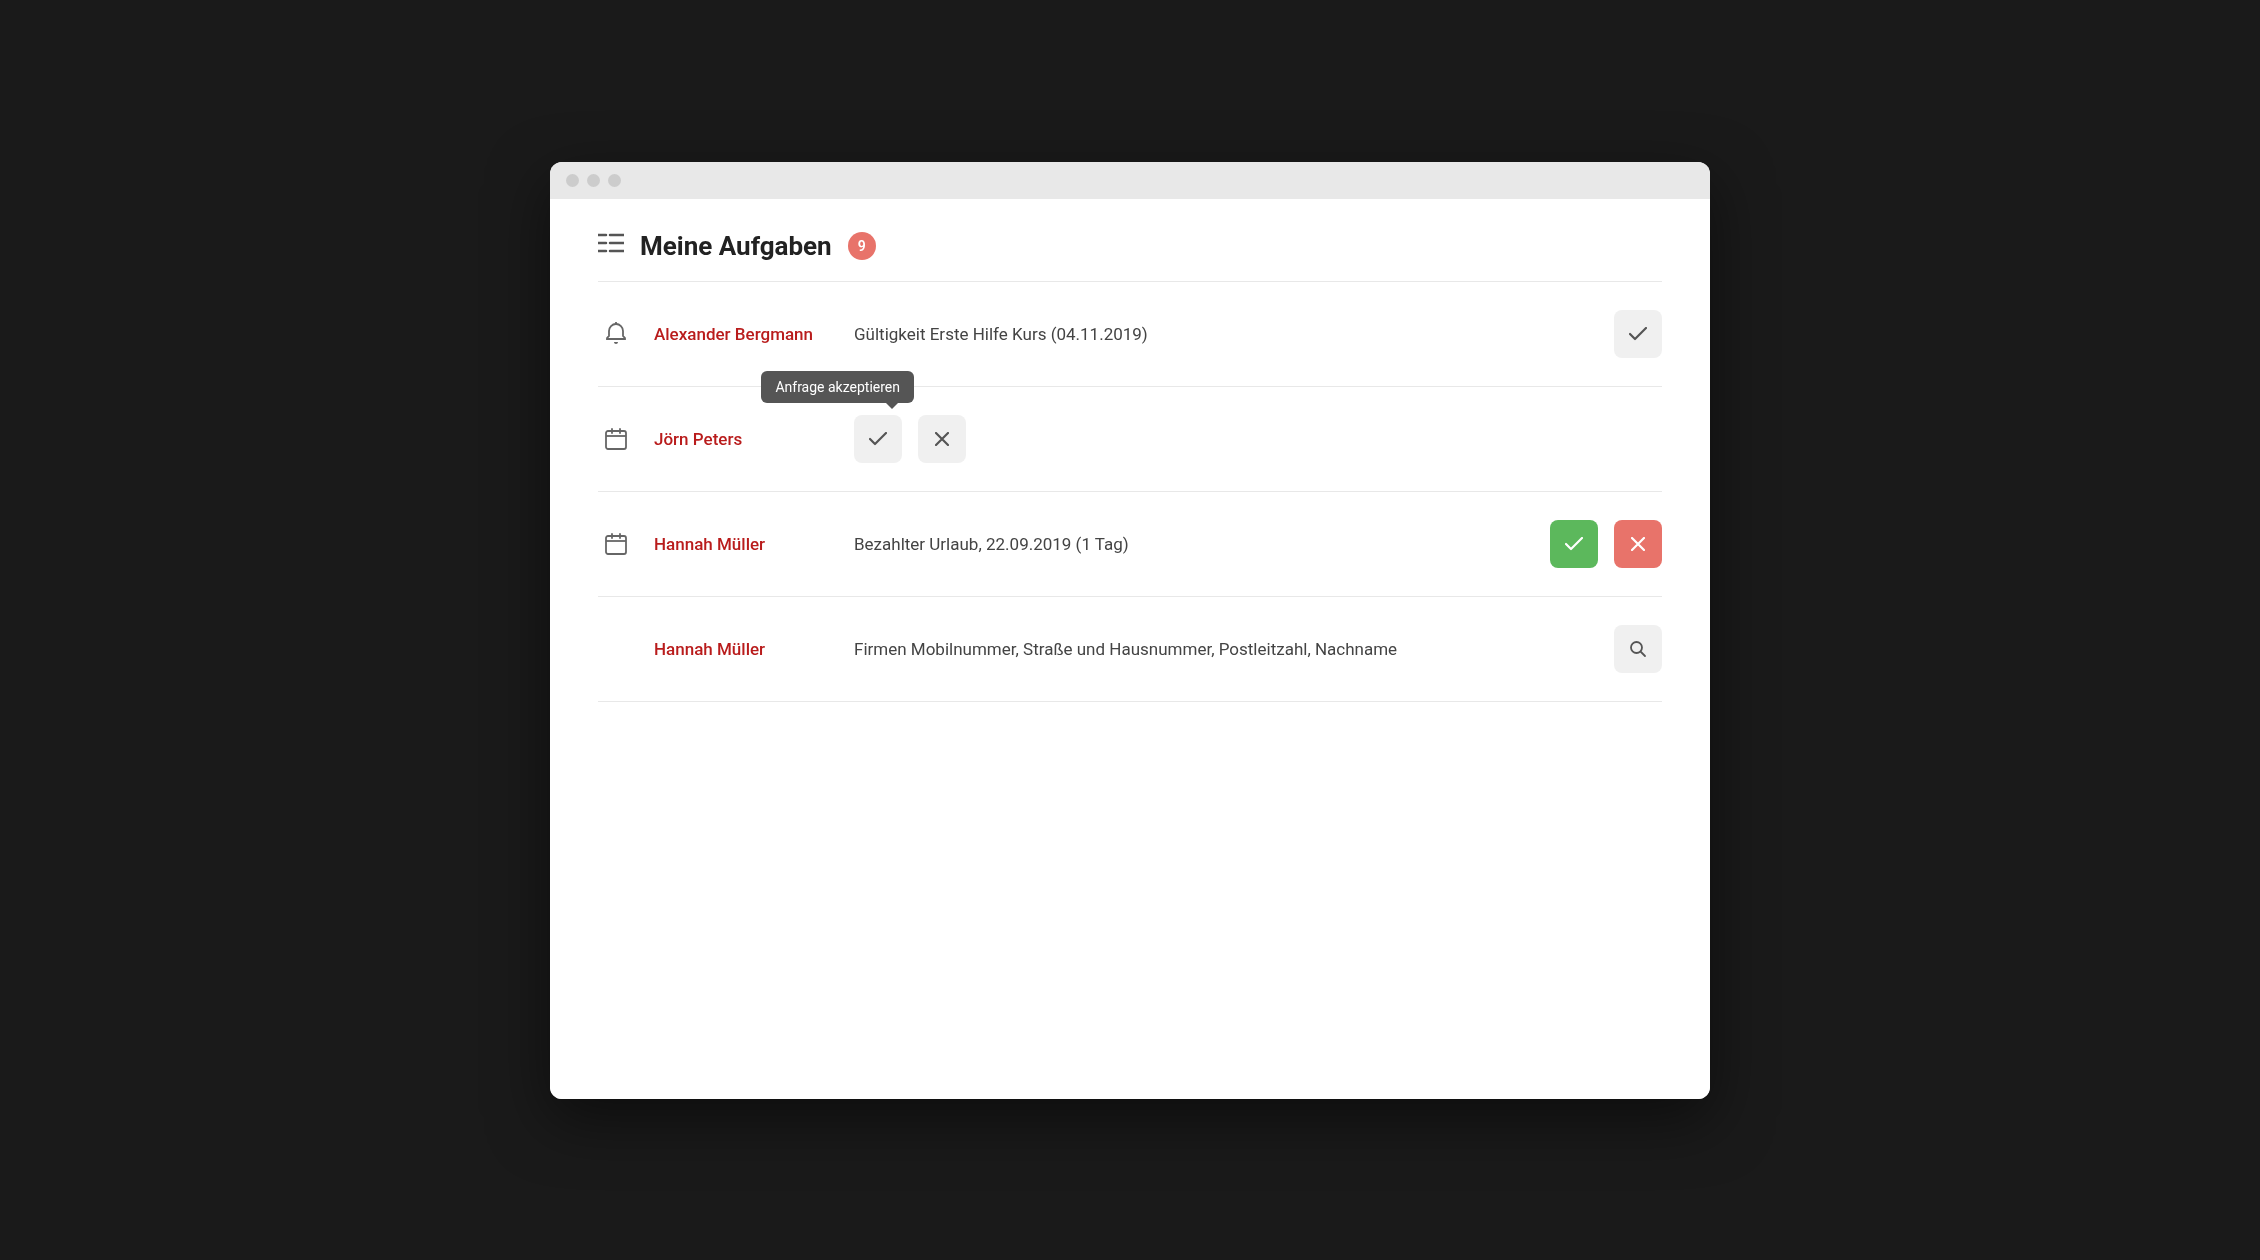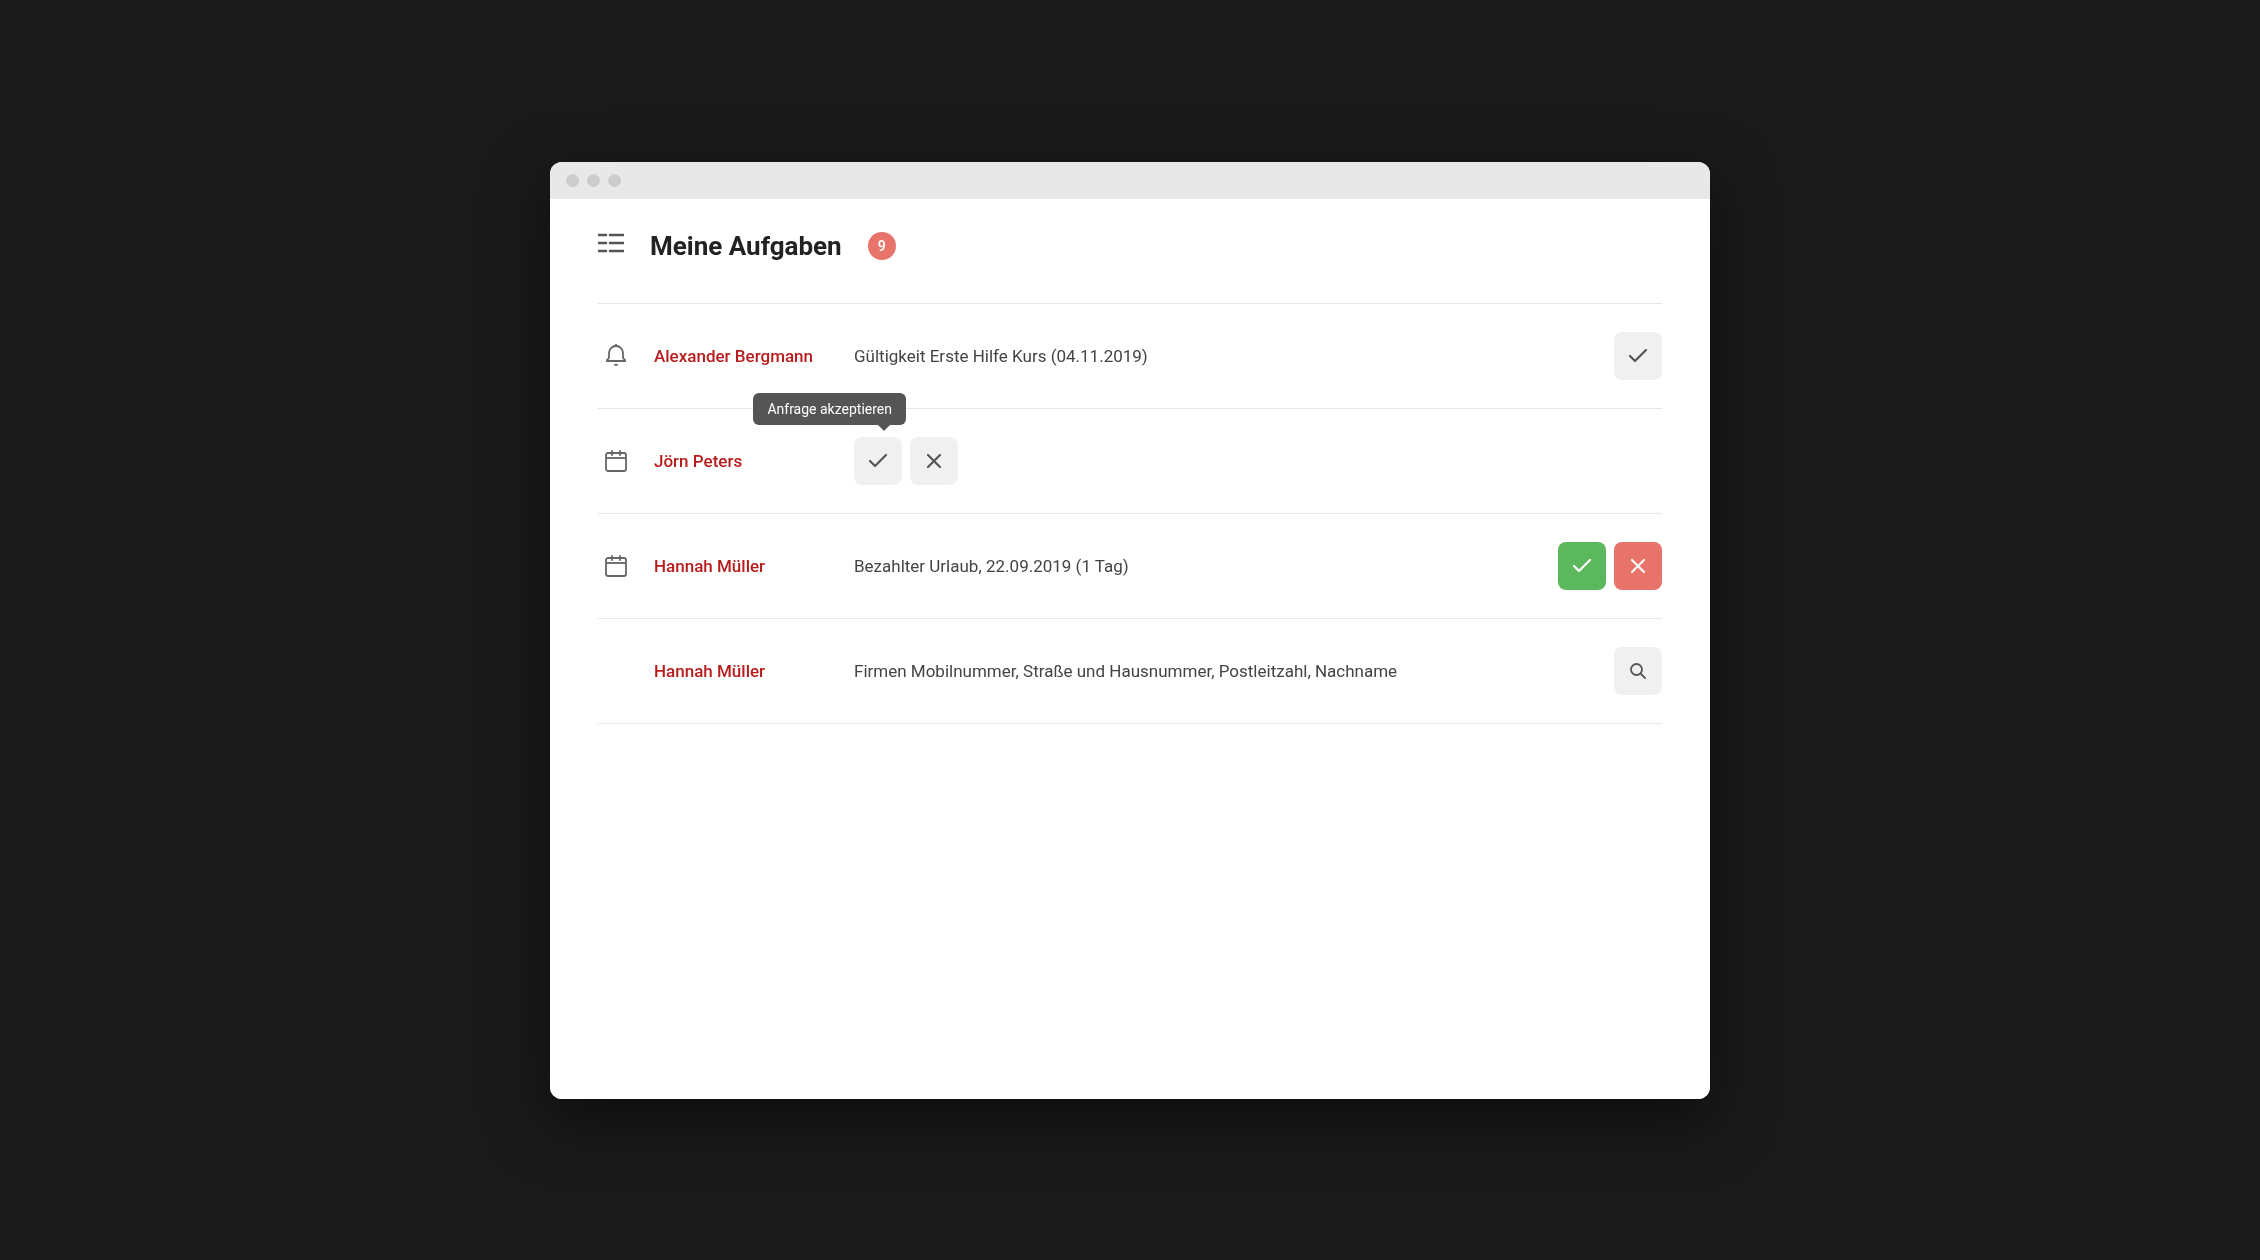--- a/index.html
+++ b/index.html
@@ -34,22 +34,22 @@
     }
     .browser-content {
       background: #ffffff;
       border-radius: 0 0 12px 12px;
       padding: 32px 48px 48px 48px;
       min-height: 900px;
     }
     .page-header {
       display: flex;
       align-items: center;
-      gap: 26px;
-      margin-bottom: 42px;
+      gap: 16px;
+      margin-bottom: 20px;
     }
     .list-icon {
       color: #555;
       font-size: 22px;
     }
     .page-title {
       font-size: 26px;
       font-weight: 700;
       color: #222;
     }
@@ -94,21 +94,21 @@
       cursor: pointer;
     }
     .task-description {
       flex: 1;
       font-size: 17px;
       color: #444;
     }
     .task-actions {
       display: flex;
       align-items: flex-end;
-      gap: 8px;
+      gap: 16px;
       flex-shrink: 0;
       position: relative;
     }
     .action-btn {
       width: 48px;
       height: 48px;
       border-radius: 8px;
       border: none;
       cursor: pointer;
       display: flex;

